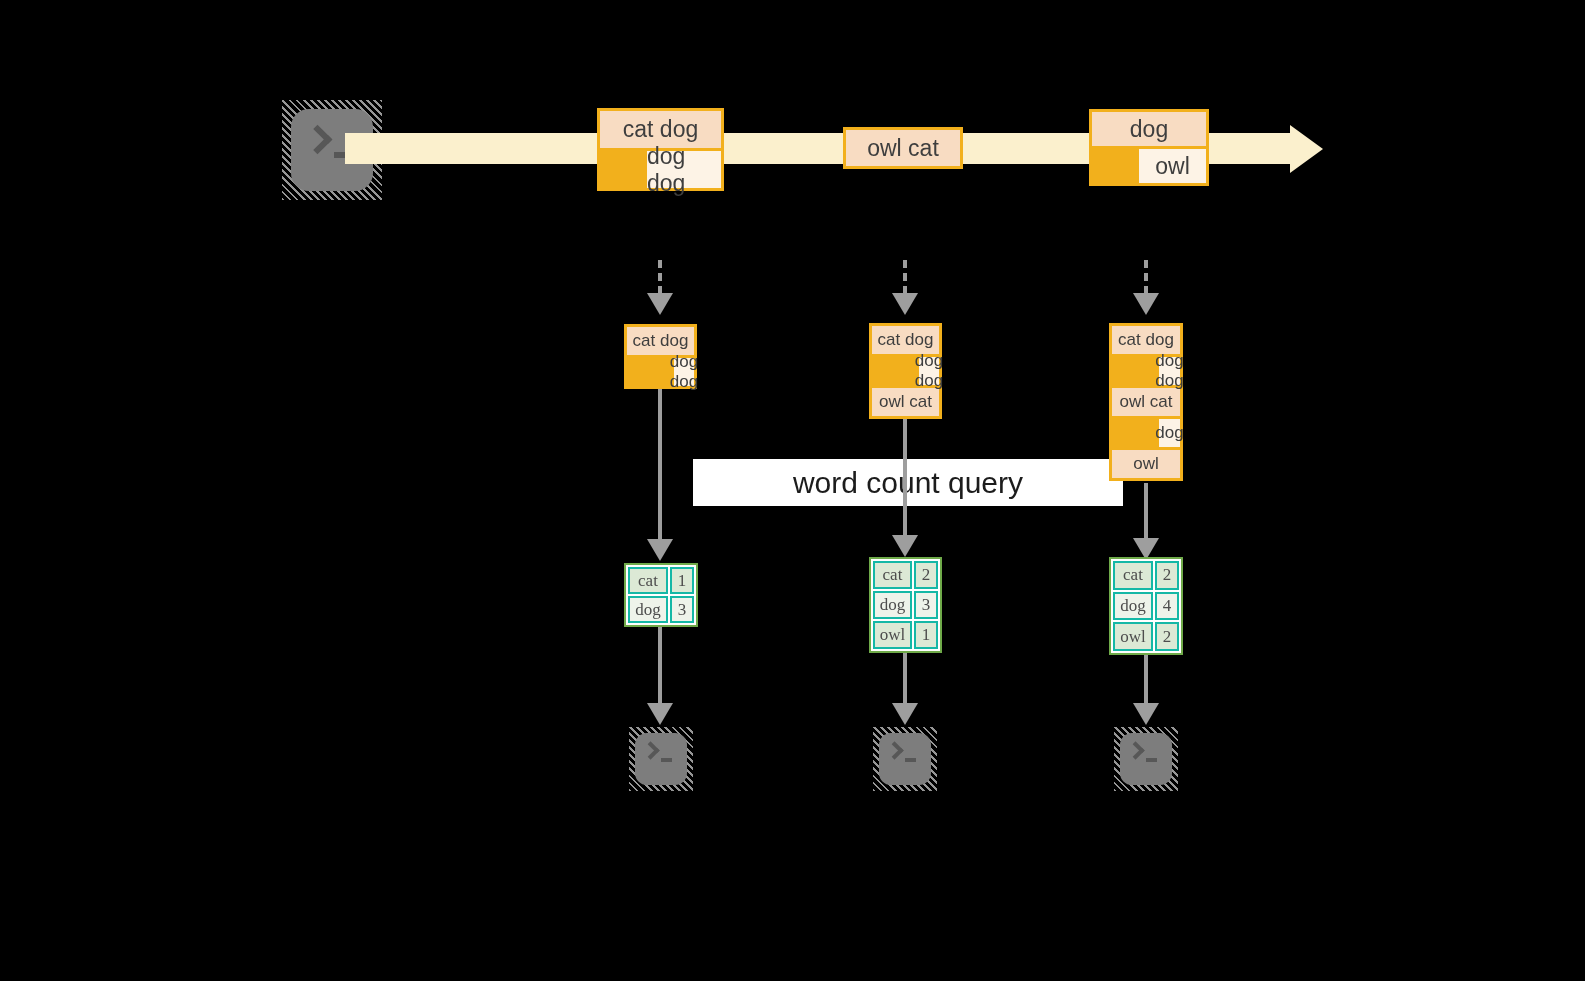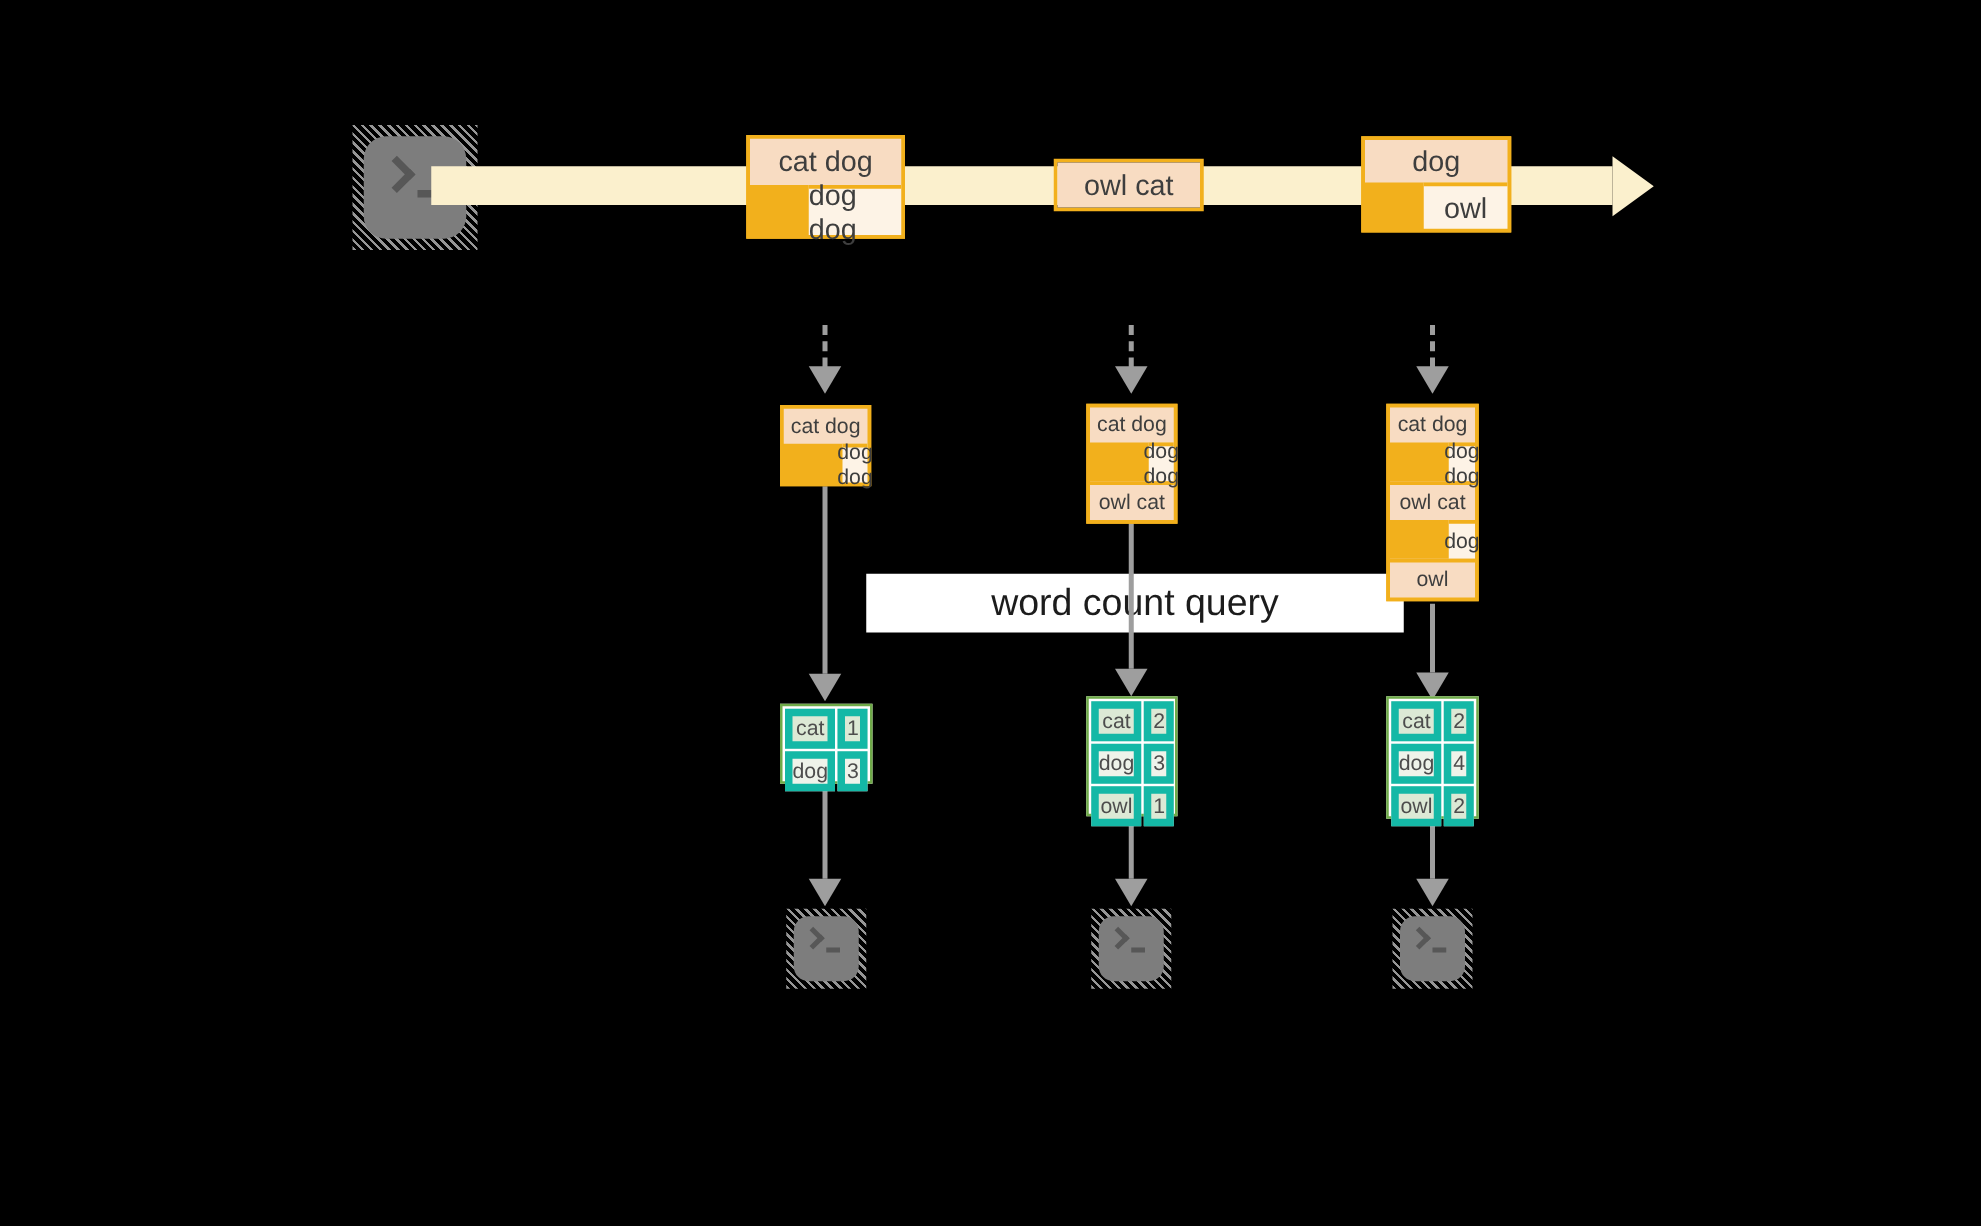--- a/index.html
+++ b/index.html
@@ -42,22 +42,22 @@
   .ahead{position:absolute;width:0;height:0;border-left:13px solid transparent;
          border-right:13px solid transparent;border-top:22px solid #9e9e9e;z-index:2;}
 
   
   .qband{left:693px;top:459px;width:430px;height:47px;background:#ffffff;z-index:1;
          display:flex;align-items:center;justify-content:center;font-size:30px;color:#1c1c1c;}
 
   
   .gtable{position:absolute;background:#ffffff;border:2px solid #6faa49;display:grid;
           grid-template-columns:1fr 24px;gap:2px;padding:2px;box-sizing:border-box;z-index:3;}
-  .gcell{border:6px solid #14b8a6;display:flex;align-items:center;justify-content:center;
-         font-size:17px;color:#4d4d4d;}
+  .gcell{border:2px solid #14b8a6;display:flex;align-items:center;justify-content:center;
+         font-size:17px;color:#4d4d4d;font-family:Liberation Serif, serif;}
   .g1{background:#dce9d5;}
   .g2{background:#eef3ea;}
 </style>
 </head>
 <body>
 
 <div class="canvas">
 
   <div class="term term-big" style="left:282px;top:100px;width:100px;height:100px;">
     <div class="term-body">

